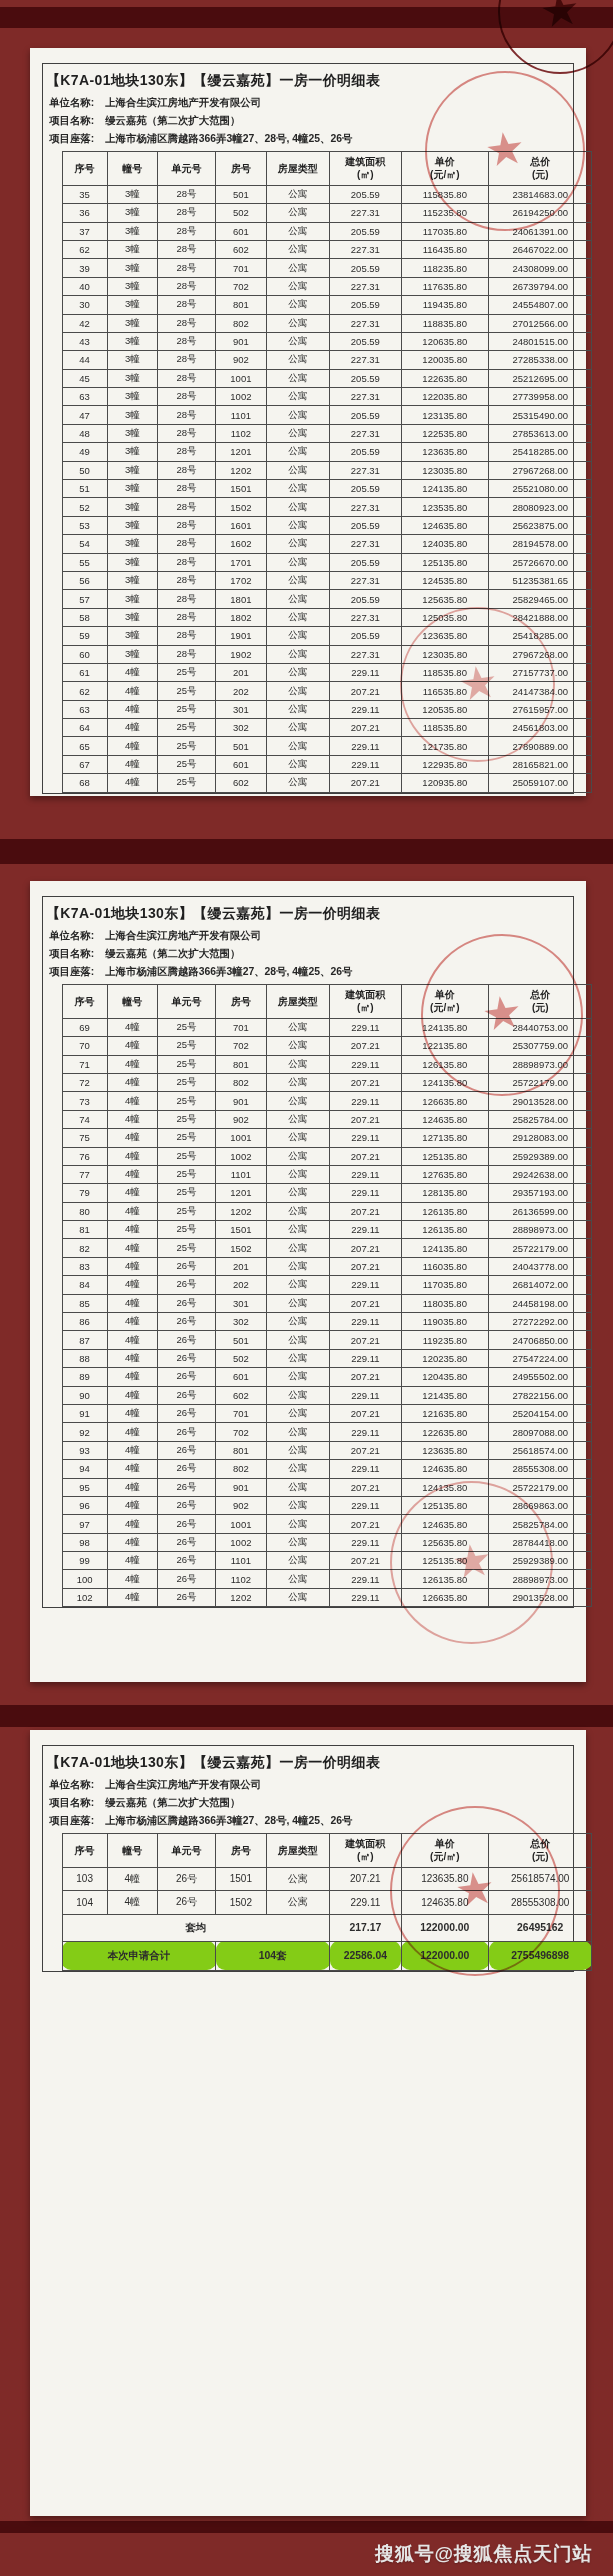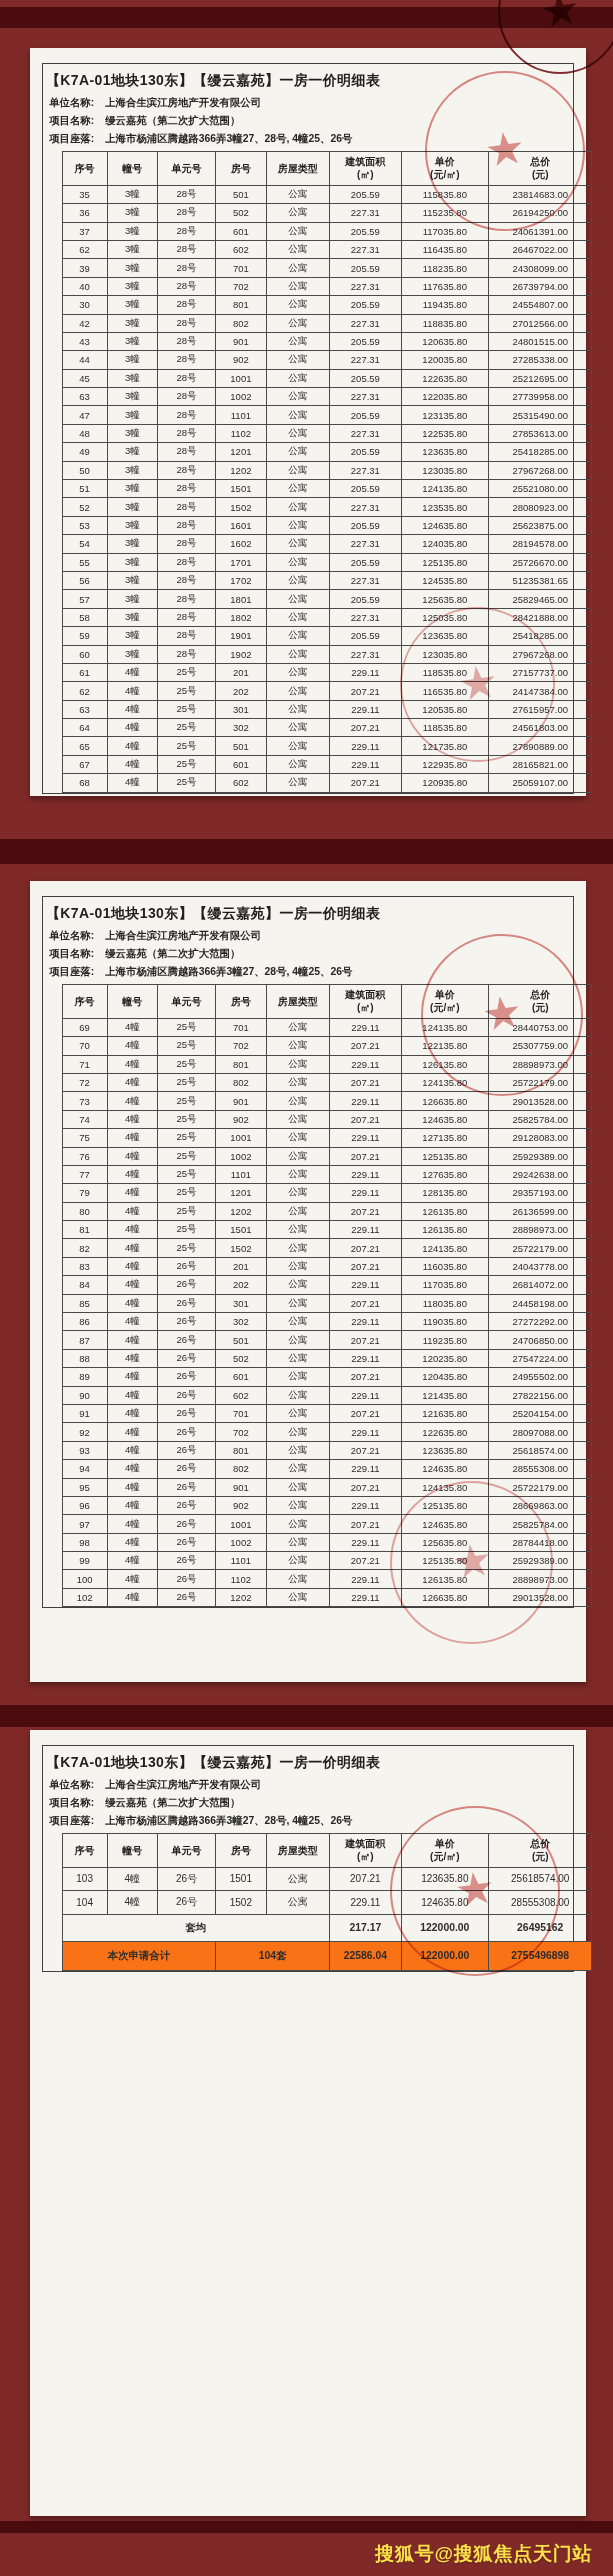--- a/index.html
+++ b/index.html
@@ -24,34 +24,34 @@
   th {
     border:0.8px solid #4a4a4a; font-size:10px; color:#1f1f1f; padding:3.3px 0;
     white-space:pre-line; line-height:1.3; font-weight:bold;
   }
   td {
     border:0.8px solid #4a4a4a; font-size:9.5px; color:#2c2c2c; text-align:center;
     padding:0 1.7px; height:17.4px; overflow:hidden;
   }
   .page3 td { height:22.4px; font-size:10px; }
   .avg-row td { font-weight:bold; height:26px; font-size:10.4px; }
-  .total-row td { font-weight:bold; height:28px; font-size:10.4px; background:#f97316; }
+  .total-row td { font-weight:bold; height:28px; font-size:10.4px; background:#84cc16;border-radius:9px; }
   .stamp {
     position:absolute; border:2.5px solid rgba(195,45,40,.55); border-radius:50%;
     mix-blend-mode:multiply; pointer-events:none;
   }
   .stamp .star {
     position:absolute; top:50%; left:50%; transform:translate(-50%,-54%) rotate(-8deg);
     color:rgba(195,45,40,.5); font-size:45px; line-height:1;
   }
   .stamp.faint { opacity:.75; }
   .stamp.on-red { border-color:rgba(110,10,14,.85); }
   .stamp.on-red .star { color:rgba(110,10,14,.8); }
   .watermark {
-    position:absolute; right:21.6px; top:2541px; color:#fde047; font-weight:bold;
+    position:absolute; right:21.6px; top:2541px; color:#e5e5e5; font-weight:bold;
     font-size:19px; letter-spacing:0.8px; text-shadow:0 0.8px 1.7px rgba(0,0,0,.25);
   }
 </style>
 </head>
 <body>
 
 <div class="canvas" style="--bg: #7f2a28; --band: #4a0c0e;">
 
   <div class="band" style="top:6.6px;height:21.6px;"></div>
   <div class="band" style="top:839px;height:25px;"></div>

